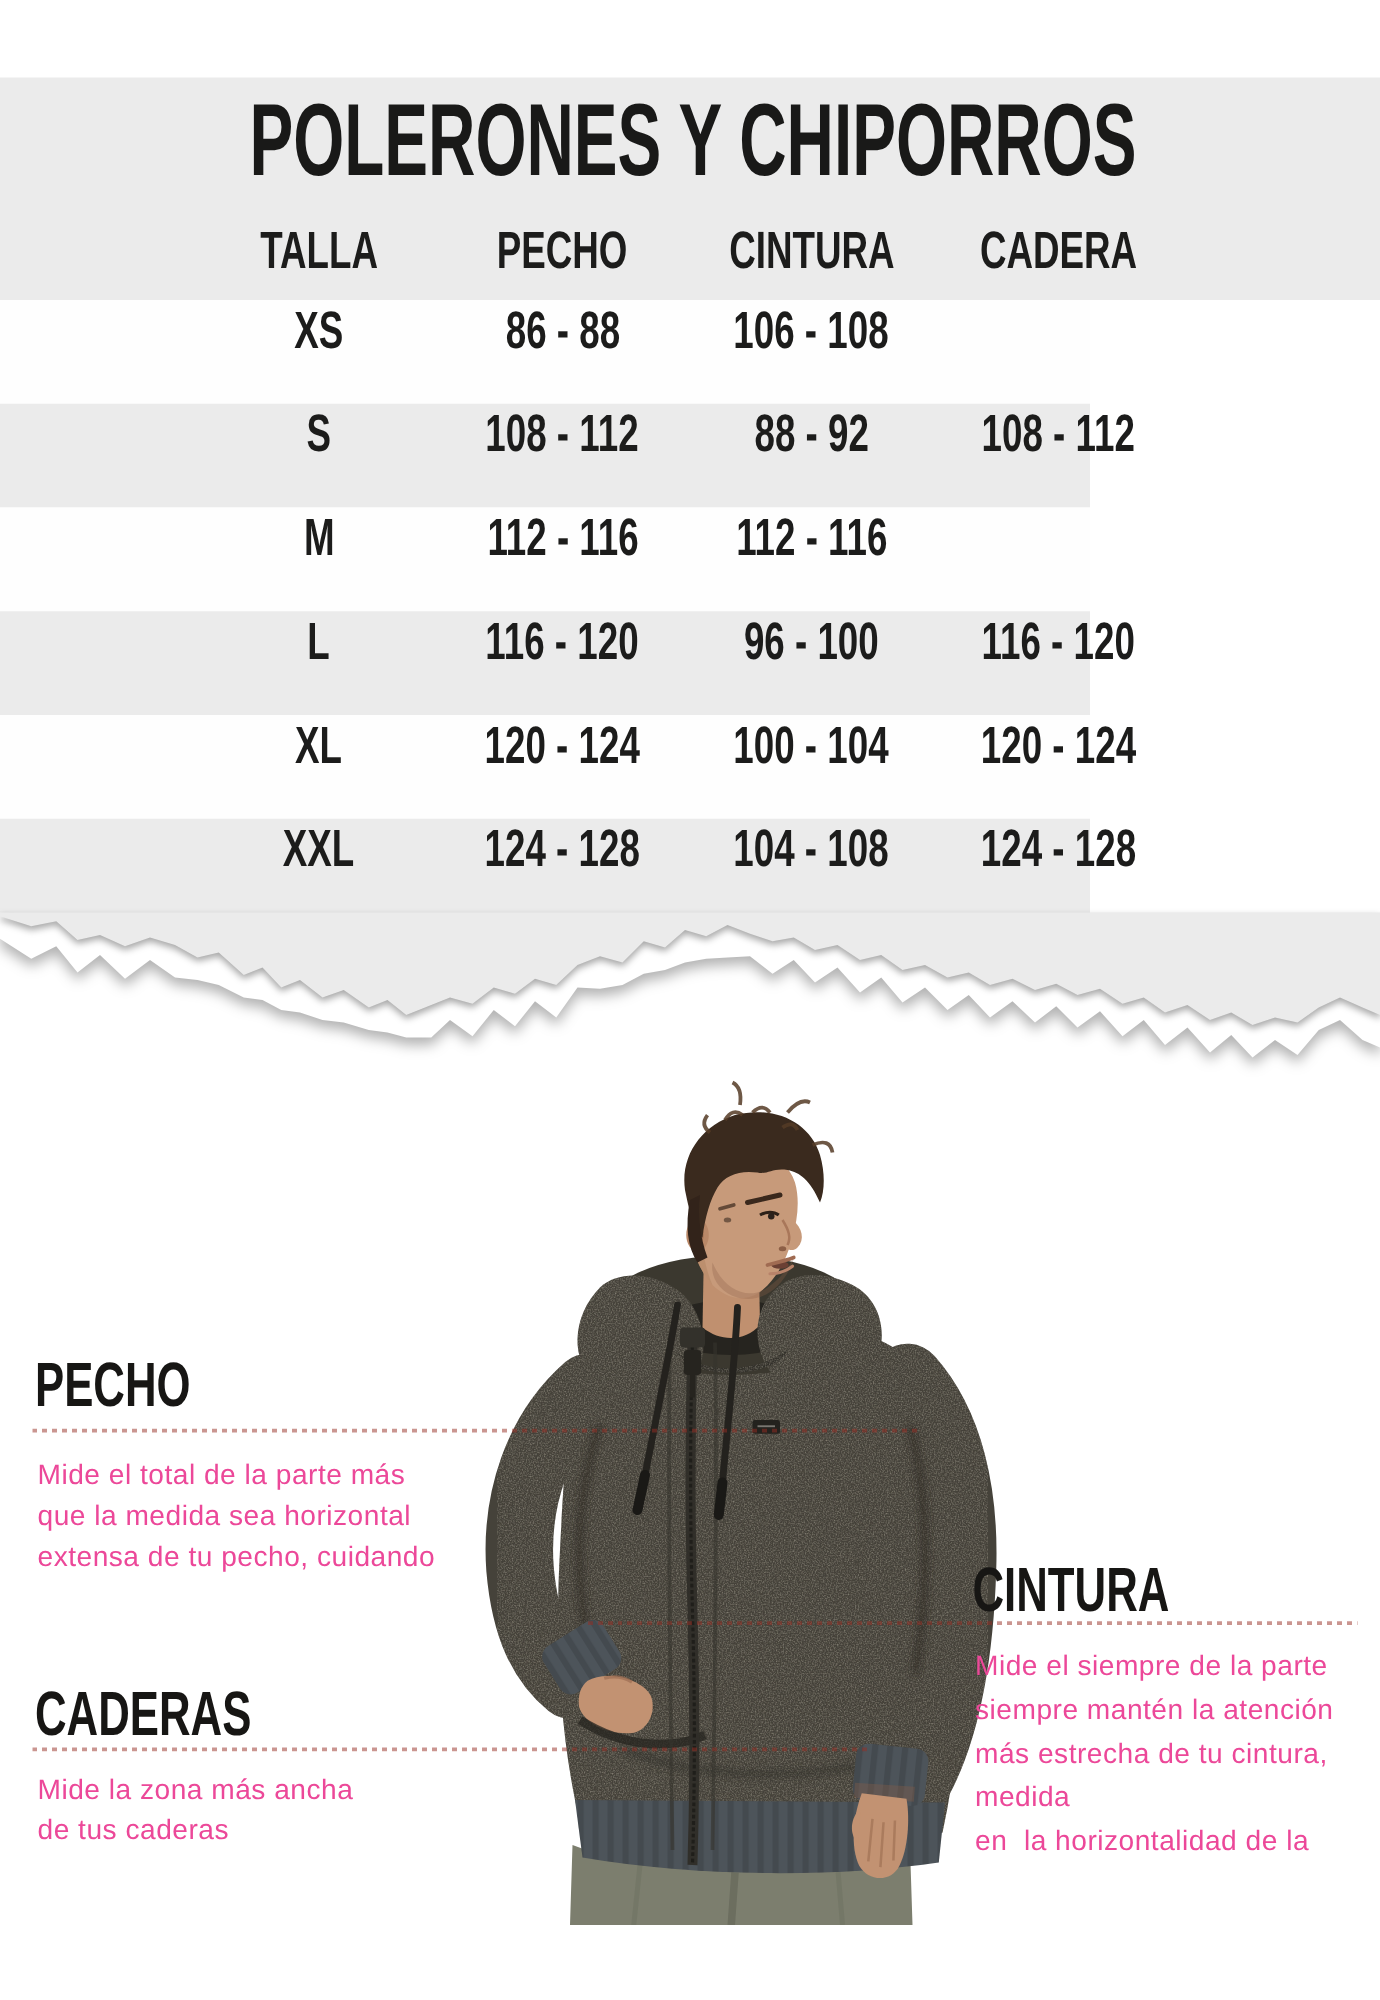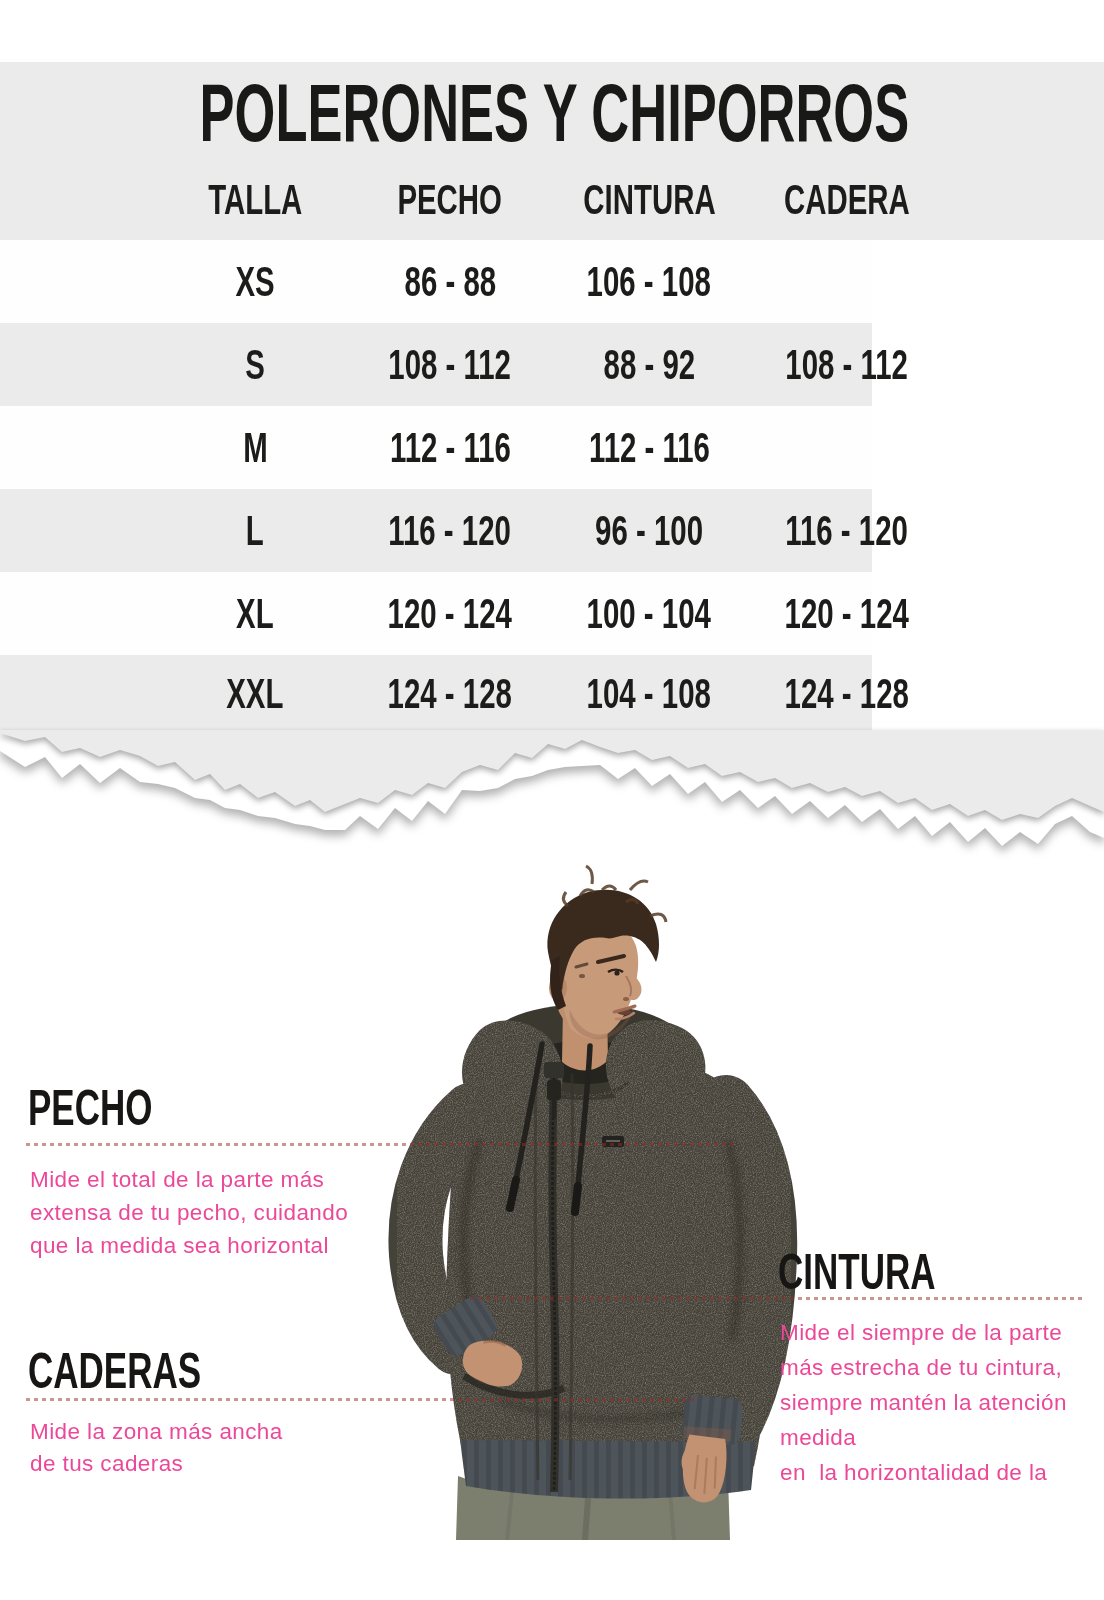--- a/index.html
+++ b/index.html
@@ -7,21 +7,21 @@
         font-family:"Liberation Sans",sans-serif;color:#1b1a19;}
   
   .panel-head{position:absolute;left:0;top:62px;width:1104px;height:178px;background:#ebebeb;}
   .chart-title{position:absolute;left:0;top:70px;width:1104px;text-align:center;
                font-size:82px;font-weight:700;letter-spacing:0;line-height:86px;color:#191918;white-space:nowrap;}
   .cond{display:inline-block;transform:scaleX(.70);transform-origin:50% 50%;white-space:nowrap;}
   .cond-t{display:inline-block;transform:scaleX(.64);transform-origin:50% 50%;white-space:nowrap;}
   .cond-l{display:inline-block;transform:scaleX(.70);transform-origin:0 50%;white-space:nowrap;}
   .cols{position:absolute;left:160px;width:786px;display:grid;grid-template-columns:190px 200px 198px 198px;}
   .hdr-row{top:176px;height:44px;}
-  .cell{display:flex;align-items:center;justify-content:center;font-weight:700;font-size:42px;color:#1c1c1b;}
+  .cell{display:flex;align-items:flex-start;justify-content:center;font-weight:700;font-size:42px;color:#1c1c1b;}
   .t-row{position:absolute;left:0;width:872px;height:83px;}
   .t-row .cols{left:160px;top:0;height:83px;}
   .row-white{background:#fefefe;}
   .row-gray{background:#ebebeb;}
   
   .torn{position:absolute;left:0;top:730px;width:1104px;height:170px;pointer-events:none;}
   .torn svg{overflow:visible;display:block;}
   .torn-white{filter:drop-shadow(0 6px 5px rgba(0,0,0,.30));}
   .torn-gray{filter:drop-shadow(0 3px 3px rgba(0,0,0,.35));}
   
@@ -291,36 +291,36 @@
 
   <div class="dashline" style="left:26px;top:1143px;width:711px"></div>
   <div class="dashline" style="left:470px;top:1297px;width:616px"></div>
   <div class="dashline" style="left:26px;top:1398px;width:669px"></div>
 
   <div class="guide-h" style="left:28px;top:1082px">
     <span class="cond-l">PECHO</span>
   </div>
   <div class="guide-p" style="left:30px;top:1163px;line-height:33px">
     <div>Mide el total de la parte más</div>
+    <div>que la medida sea horizontal</div>
     <div>extensa de tu pecho, cuidando</div>
-    <div>que la medida sea horizontal</div>
   </div>
 
   <div class="guide-h" style="left:28px;top:1345px">
     <span class="cond-l">CADERAS</span>
   </div>
   <div class="guide-p" style="left:30px;top:1416px;line-height:32px">
     <div>Mide la zona más ancha</div>
     <div>de tus caderas</div>
   </div>
 
   <div class="guide-h" style="left:778px;top:1246px">
     <span class="cond-l">CINTURA</span>
   </div>
   <div class="guide-p" style="left:780px;top:1315px;line-height:35px">
     <div>Mide el siempre de la parte</div>
+    <div>siempre mantén la atención</div>
     <div>más estrecha de tu cintura,</div>
-    <div>siempre mantén la atención</div>
     <div>medida</div>
     <div>en  la horizontalidad de la</div>
   </div>
 
 </div>
 
 </body></html>

